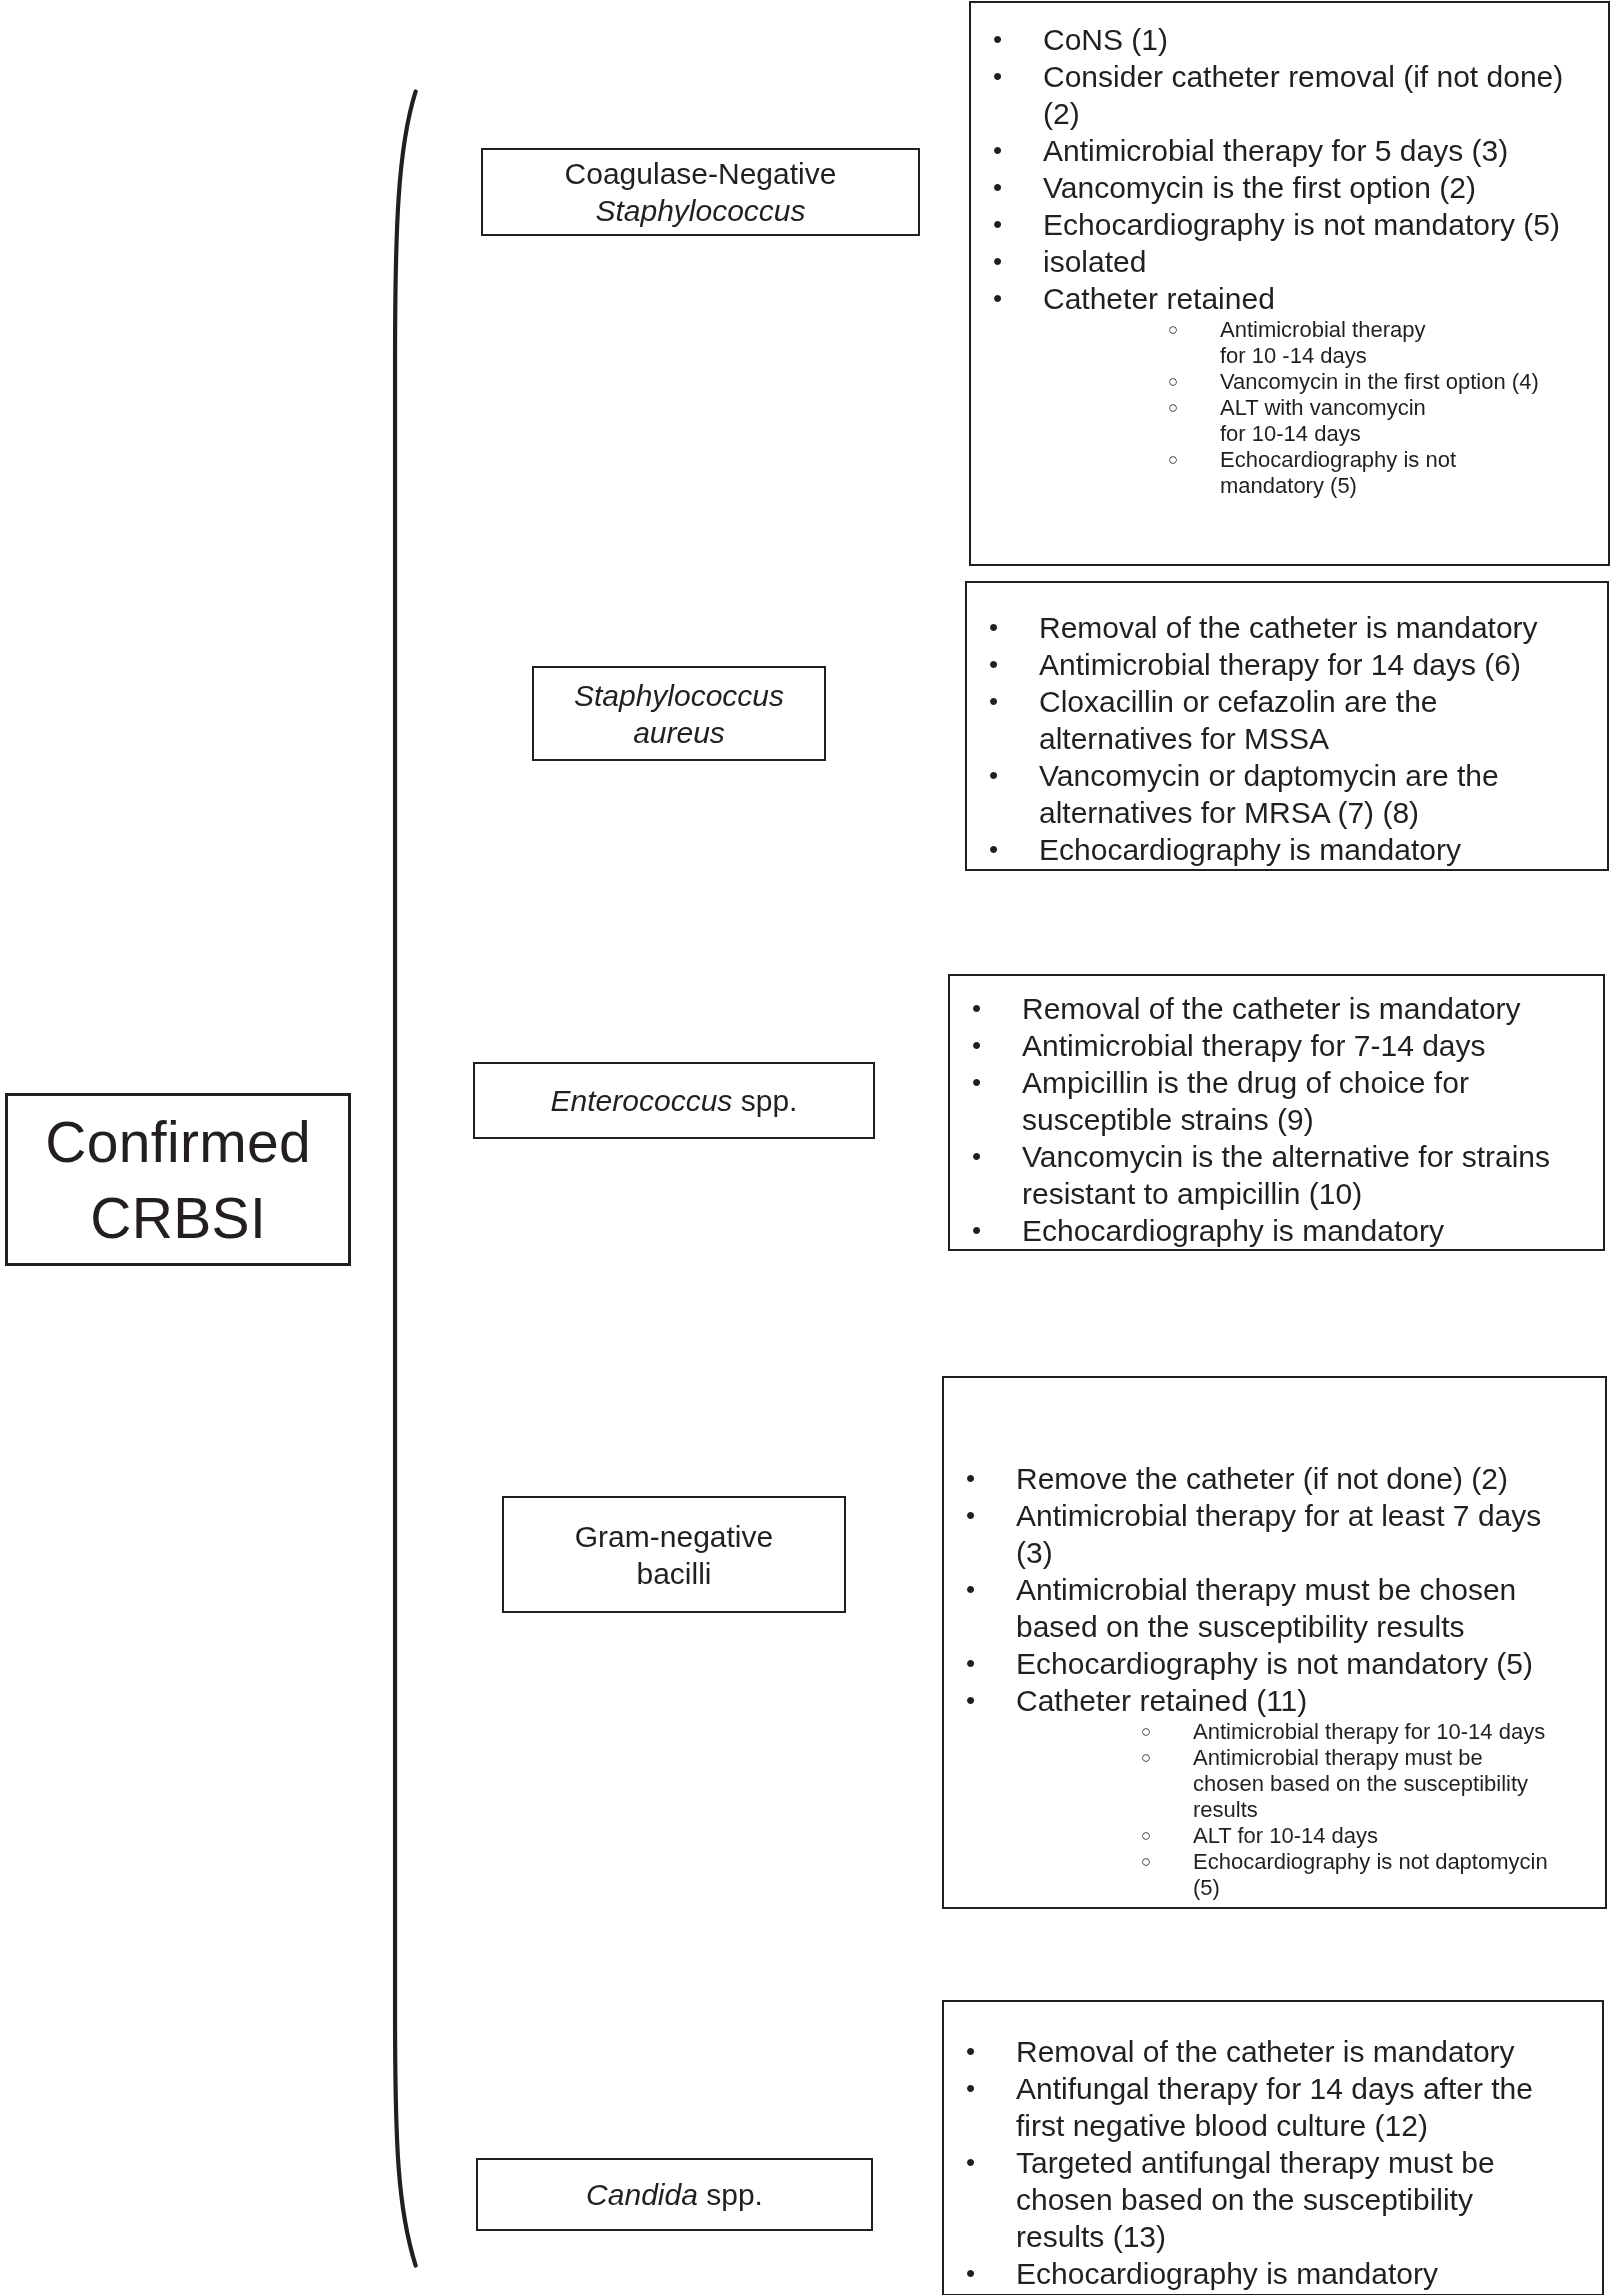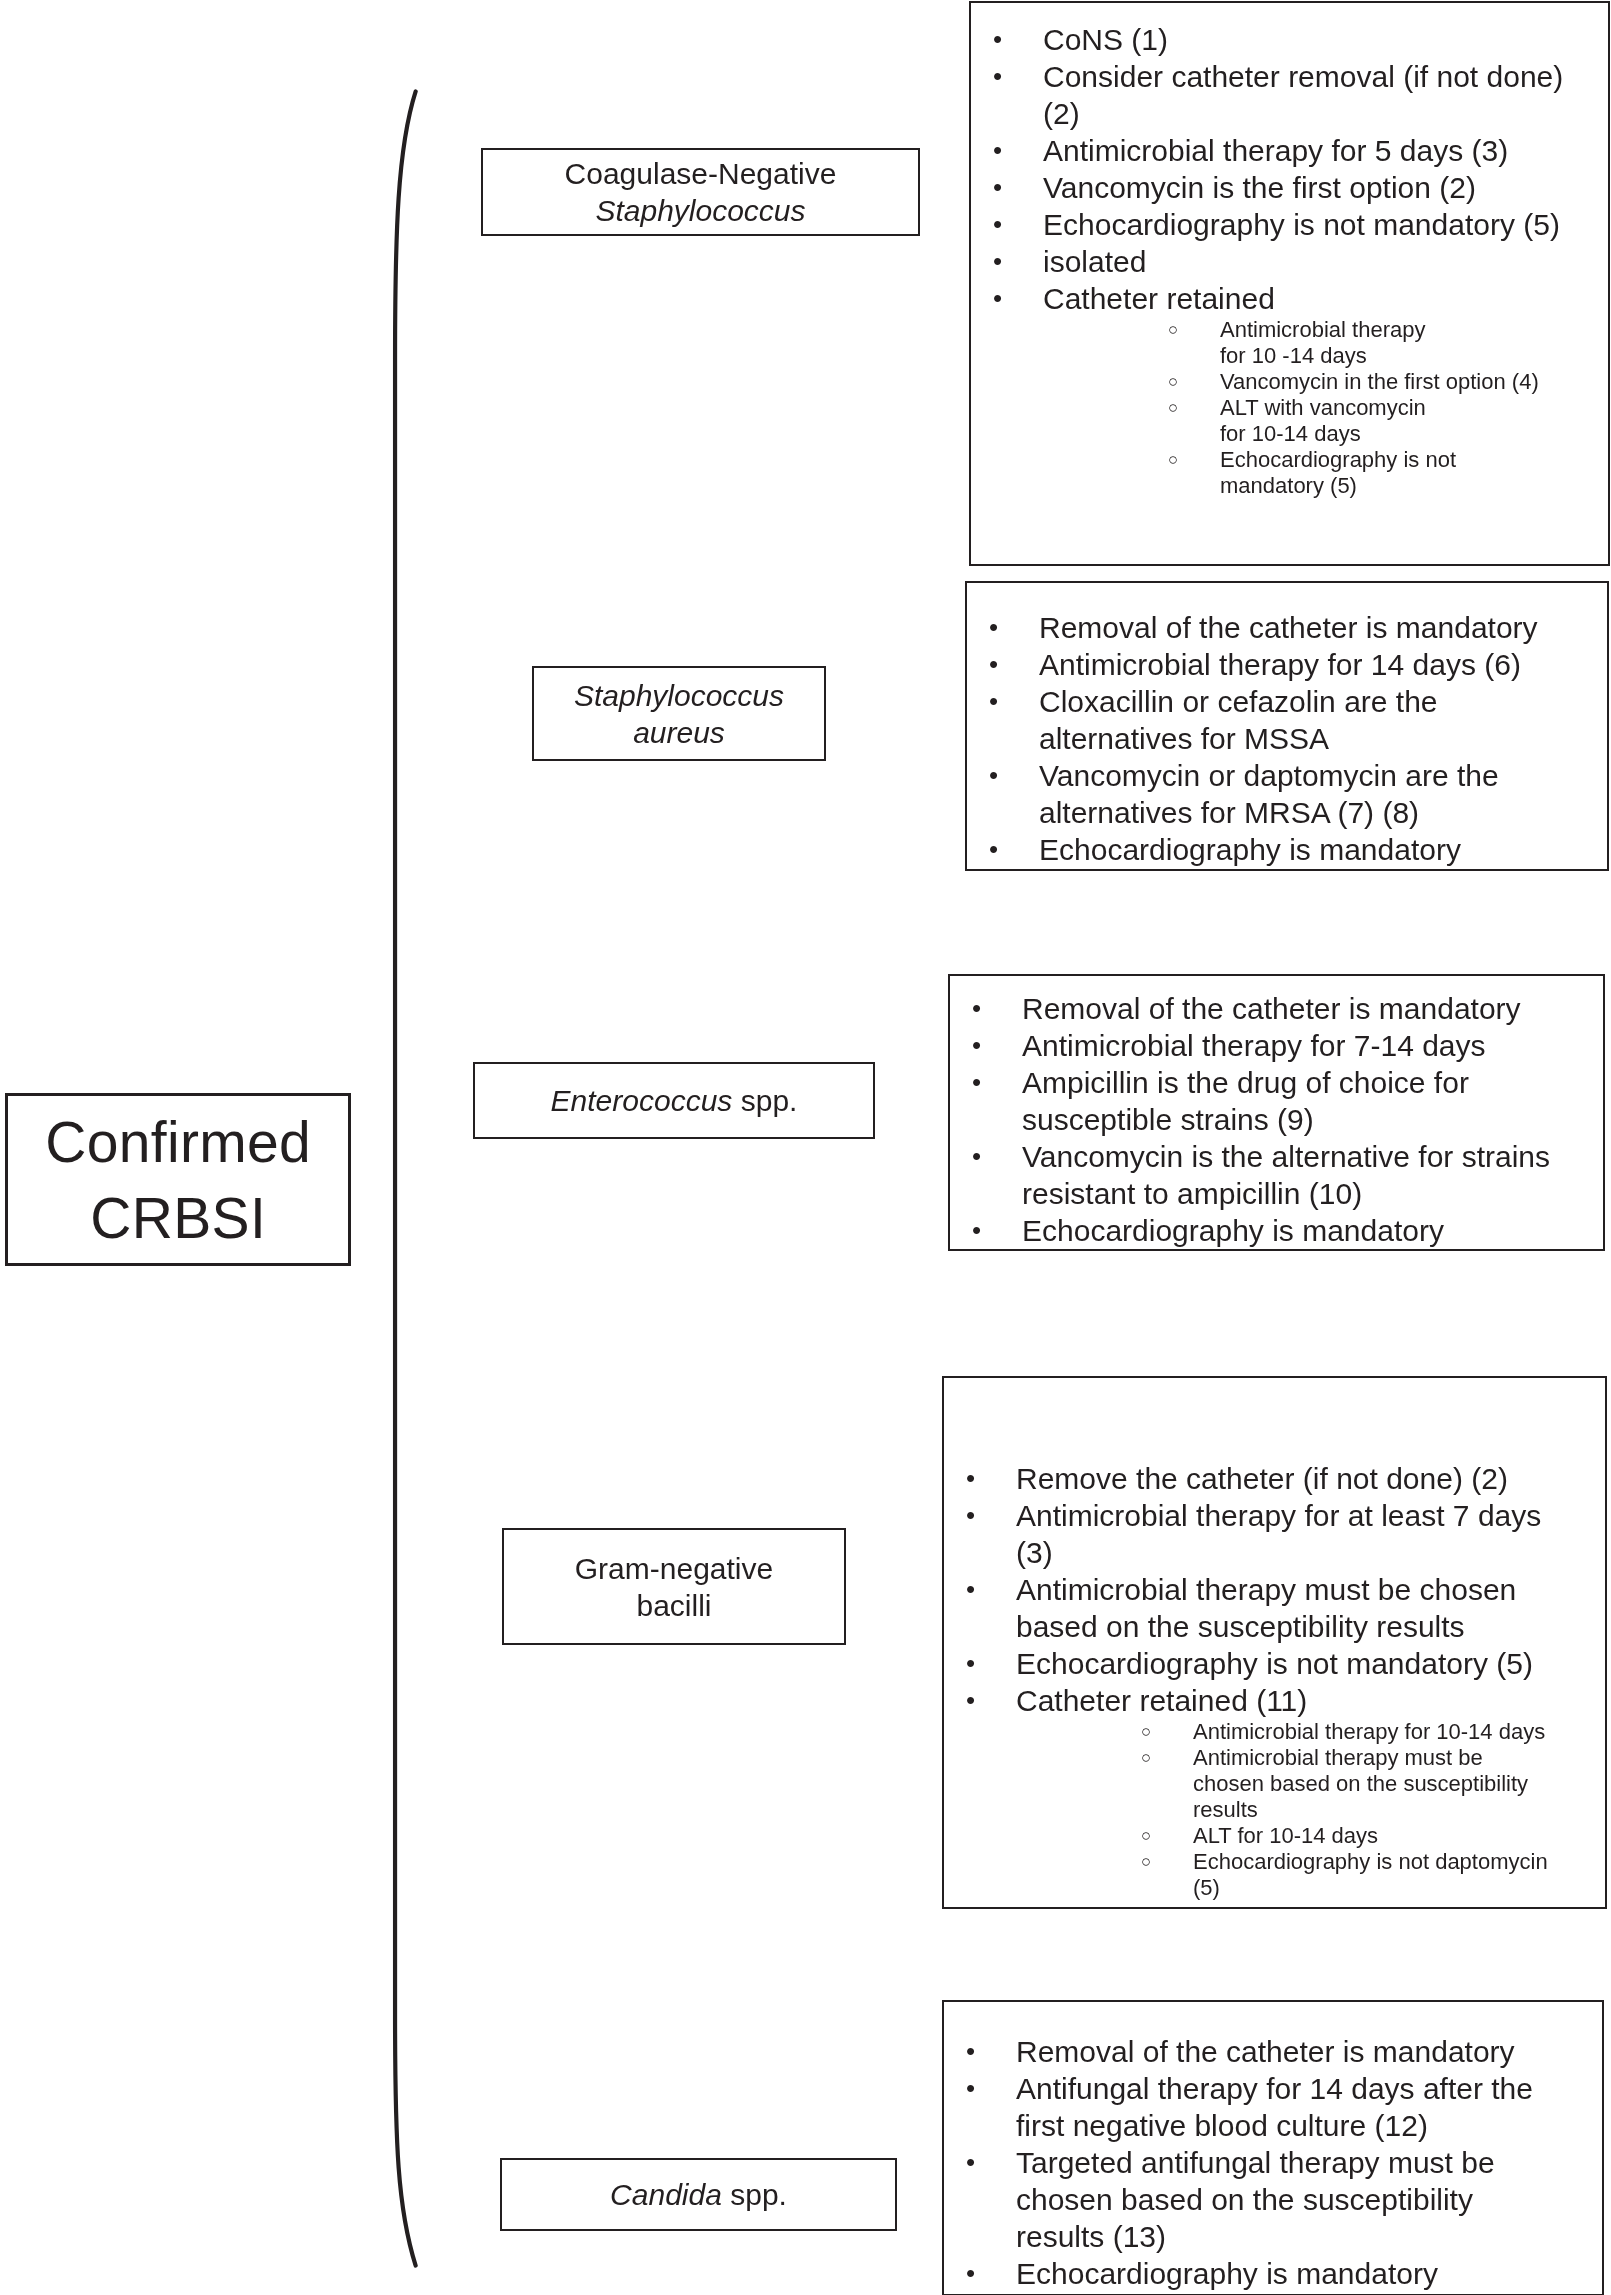--- a/index.html
+++ b/index.html
@@ -66,25 +66,25 @@
       <div class="label-line"><span>Coagulase-Negative</span></div>
       <div class="label-line"><span class="it">Staphylococcus</span></div>
     </div>
   <div class="box org-box" style="left:532px;top:666px;width:294px;height:95px;">
       <div class="label-line"><span class="it">Staphylococcus</span></div>
       <div class="label-line"><span class="it">aureus</span></div>
     </div>
   <div class="box org-box" style="left:473px;top:1052px;width:402px;height:77px;margin-top:10px;">
       <div class="label-line"><span class="it">Enterococcus</span><span> spp.</span></div>
     </div>
-  <div class="box org-box" style="left:502px;top:1528px;width:344px;height:117px;">
+  <div class="box org-box" style="left:502px;top:1496px;width:344px;height:117px;">
       <div class="label-line"><span>Gram-negative</span></div>
       <div class="label-line"><span>bacilli</span></div>
     </div>
-  <div class="box org-box" style="left:476px;top:2158px;width:397px;height:73px;margin-left:24px;">
+  <div class="box org-box" style="left:476px;top:2158px;width:397px;height:73px;">
       <div class="label-line"><span class="it">Candida</span><span> spp.</span></div>
     </div>
 
   <div class="box rec-box" style="left:969px;top:1.3px;width:641px;height:565px;padding-top:18px;">
       <div class="b-row">
         <span class="marker">•</span>
         <div class="b-line">CoNS (1)</div>
       </div>
       <div class="b-row">
         <span class="marker">•</span>

